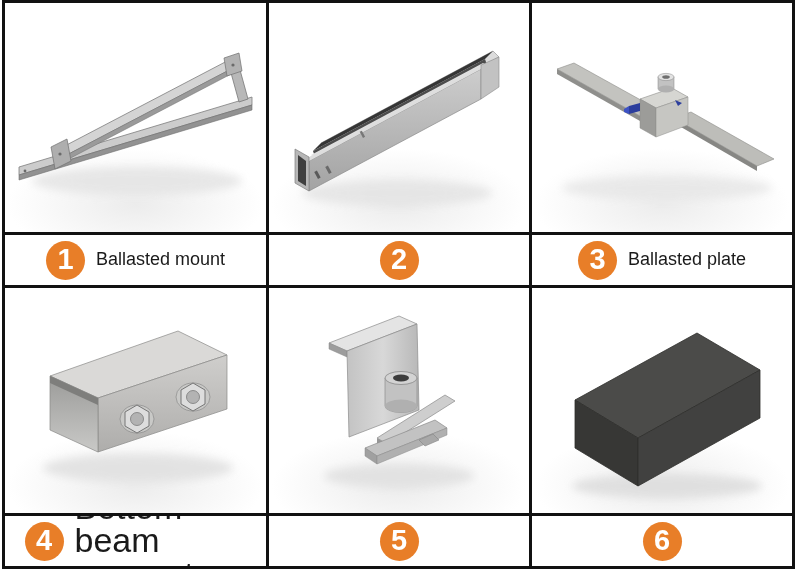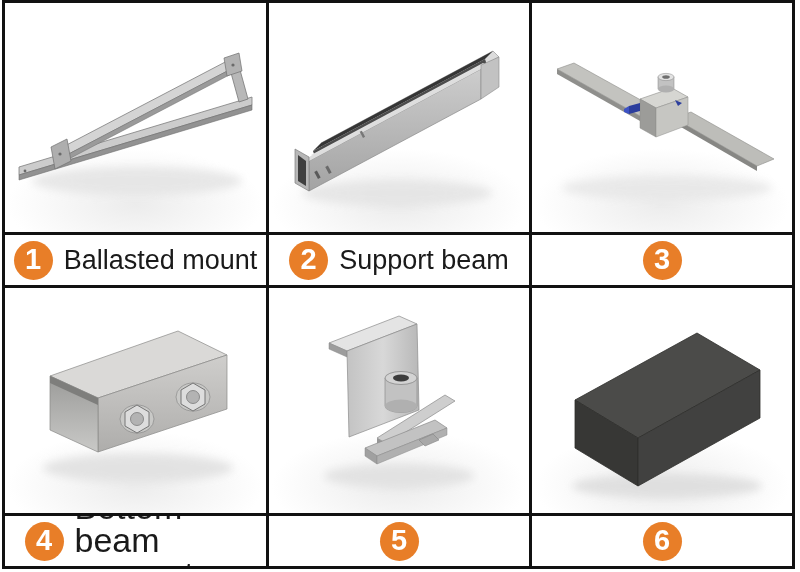--- a/index.html
+++ b/index.html
@@ -39,21 +39,21 @@
     width:39px;height:39px;border-radius:50%;
     background:#E87E28;
     color:#ffffff;
     font-size:29px;font-weight:bold;
     display:flex;align-items:center;justify-content:center;
     line-height:1;
     padding-bottom:2px;box-sizing:border-box;
   }
   .txt{
     color:#1a1a1a;
-    font-size:27px;
+    font-size:18px;
     line-height:0.98;
     white-space:nowrap;
   }
   .txt.narrow{
     white-space:normal;
     max-width:172px;
     font-size:34px;
   }
 </style>
 </head>
@@ -150,24 +150,24 @@
         <polygon points="143,97 150,100 146,103" fill="#2c3e9d"></polygon>
       </svg>
     </div>
 
     <div class="label-cell">
       <span class="num" style="background: rgb(232, 126, 40);">1</span>
       <span class="txt">Ballasted mount</span>
     </div>
     <div class="label-cell">
       <span class="num" style="background: rgb(232, 126, 40);">2</span>
-      <span class="txt">Support beam</span>
     </div>
     <div class="label-cell">
       <span class="num" style="background: rgb(232, 126, 40);">3</span>
+      <span class="txt">Ballasted plate</span>
     </div>
 
     <div class="img-cell">
       <svg width="261" height="225" viewBox="0 0 261 225">
         <defs>
           <linearGradient id="connFront" x1="0" y1="0" x2="0" y2="1">
             <stop offset="0" stop-color="#cfcecc"></stop>
               <stop offset="1" stop-color="#aeadab"></stop>
           </linearGradient>
           <linearGradient id="connLeft" x1="0" y1="0" x2="0" y2="1">

